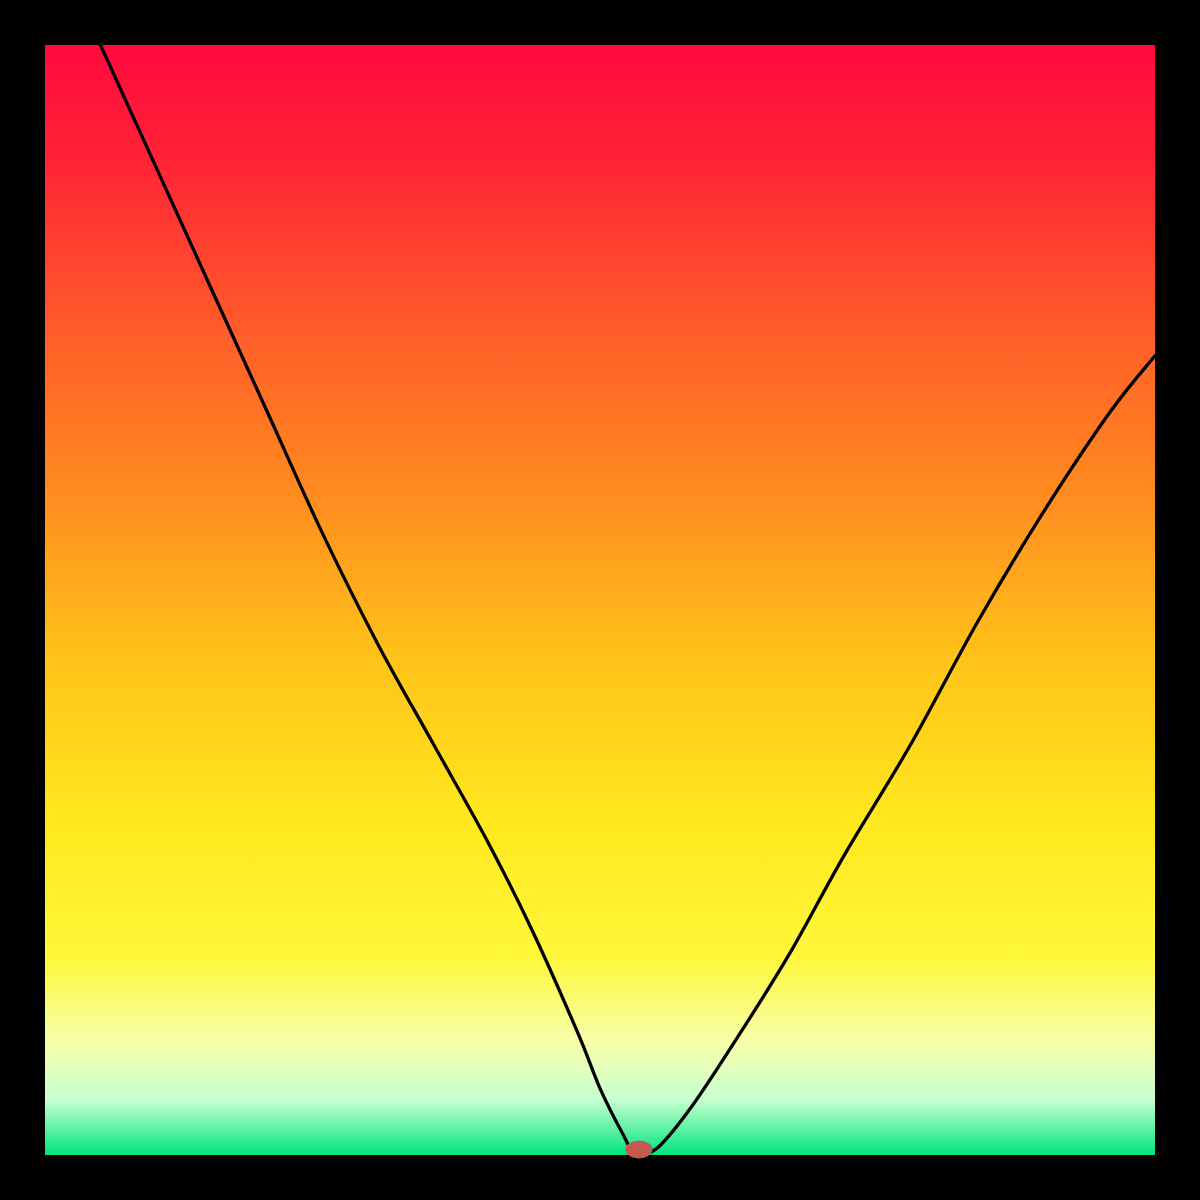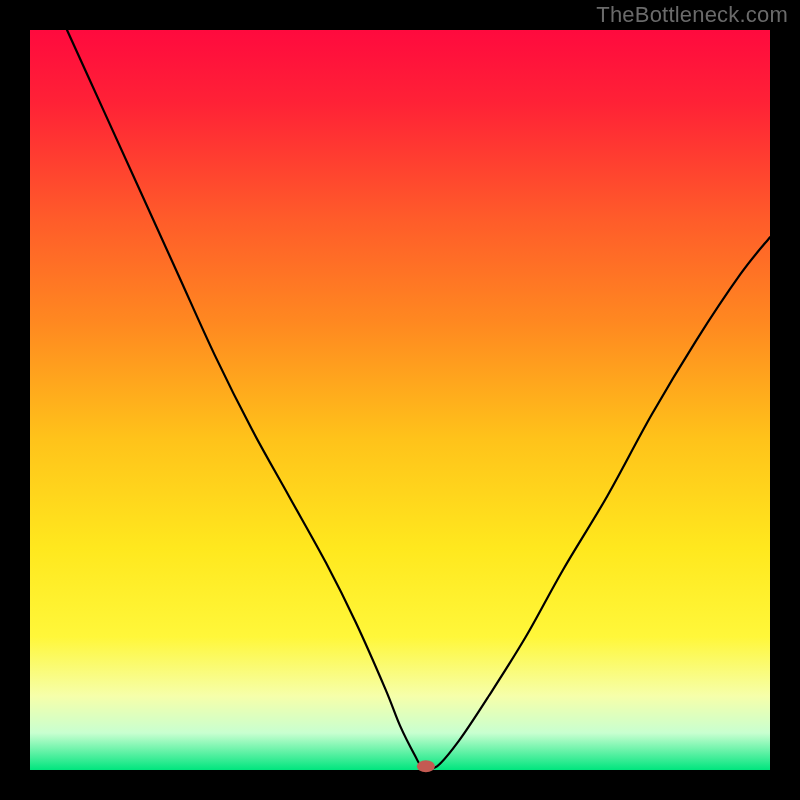--- a/index.html
+++ b/index.html
@@ -29,21 +29,20 @@
   svg {
     position: absolute;
     top: 0;
     left: 0;
   }
 </style>
 </head>
 <body>
 
 <div class="frame">
-  <div class="watermark">TheBottleneck.com</div>
 
   <svg id="chart-svg" width="800" height="800">
     <defs>
       <linearGradient id="bg-grad" x1="0" y1="0" x2="0" y2="1">
           <stop offset="0%" stop-color="#ff0a3e"></stop>
           <stop offset="10%" stop-color="#ff2236"></stop>
           <stop offset="25%" stop-color="#ff5a2a"></stop>
           <stop offset="40%" stop-color="#ff8a20"></stop>
           <stop offset="55.00000000000001%" stop-color="#ffc21a"></stop>
           <stop offset="70%" stop-color="#ffe81e"></stop>

